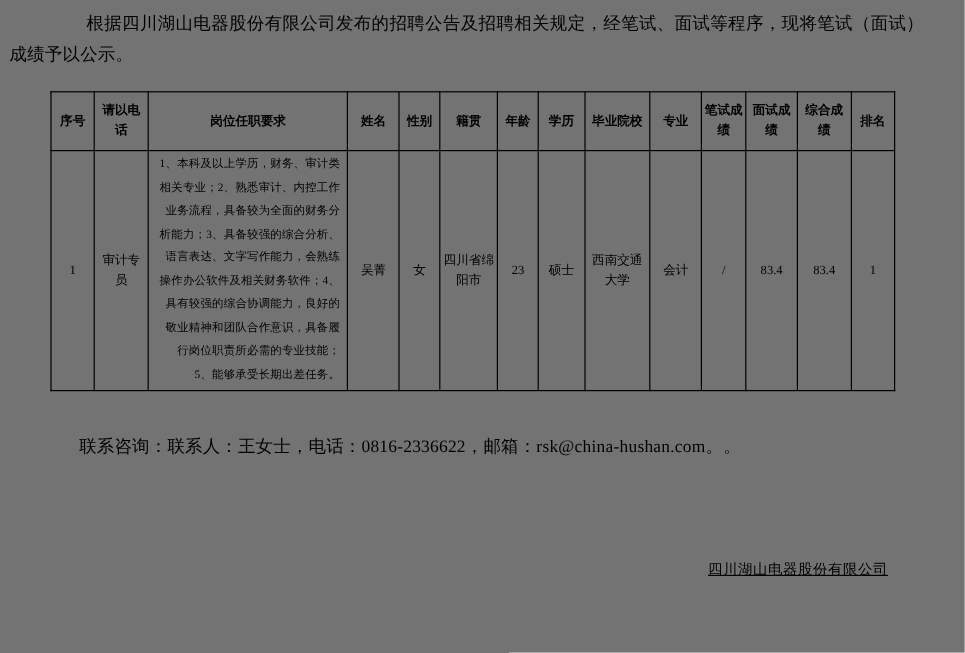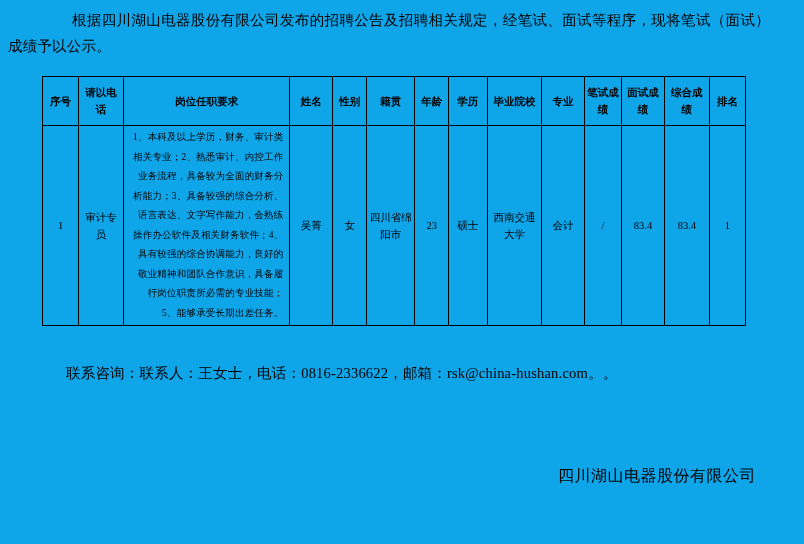--- a/index.html
+++ b/index.html
@@ -4,21 +4,21 @@
 <style>
   html, body {
     margin: 0;
     padding: 0;
     background: #ffffff;
   }
   .page {
     position: relative;
     width: 804px;
     height: 544px;
-    background: #0ea5e9;
+    background: #737373;
     color: #000000;
     font-family: "Liberation Serif", "DejaVu Serif", serif;
     overflow: hidden;
   }
   .para {
     position: absolute;
     margin: 0;
     font-size: 14.5px;
     line-height: 26px;
     text-align: justify;
@@ -78,24 +78,25 @@
   }
   table.results td.req {
     text-align: right;
     font-size: 9.5px;
     line-height: 19.5px;
     padding: 2px 6px;
     letter-spacing: 0.2px;
   }
   .sig {
     position: absolute;
-    right: 48px;
-    font-size: 16px;
+    right: 64px;
+    font-size: 12px;
     letter-spacing: 0.5px;
     white-space: nowrap;
+    text-decoration: underline;
   }
   .sig-company { top: 466px; }
   .sig-date { top: 499px; }
 </style>
 </head>
 <body>
 
 <div class="page">
 
   <p class="para intro">根据四川湖山电器股份有限公司发布的招聘公告及招聘相关规定，经笔试、面试等程序，现将笔试（面试）成绩予以公示。</p>

